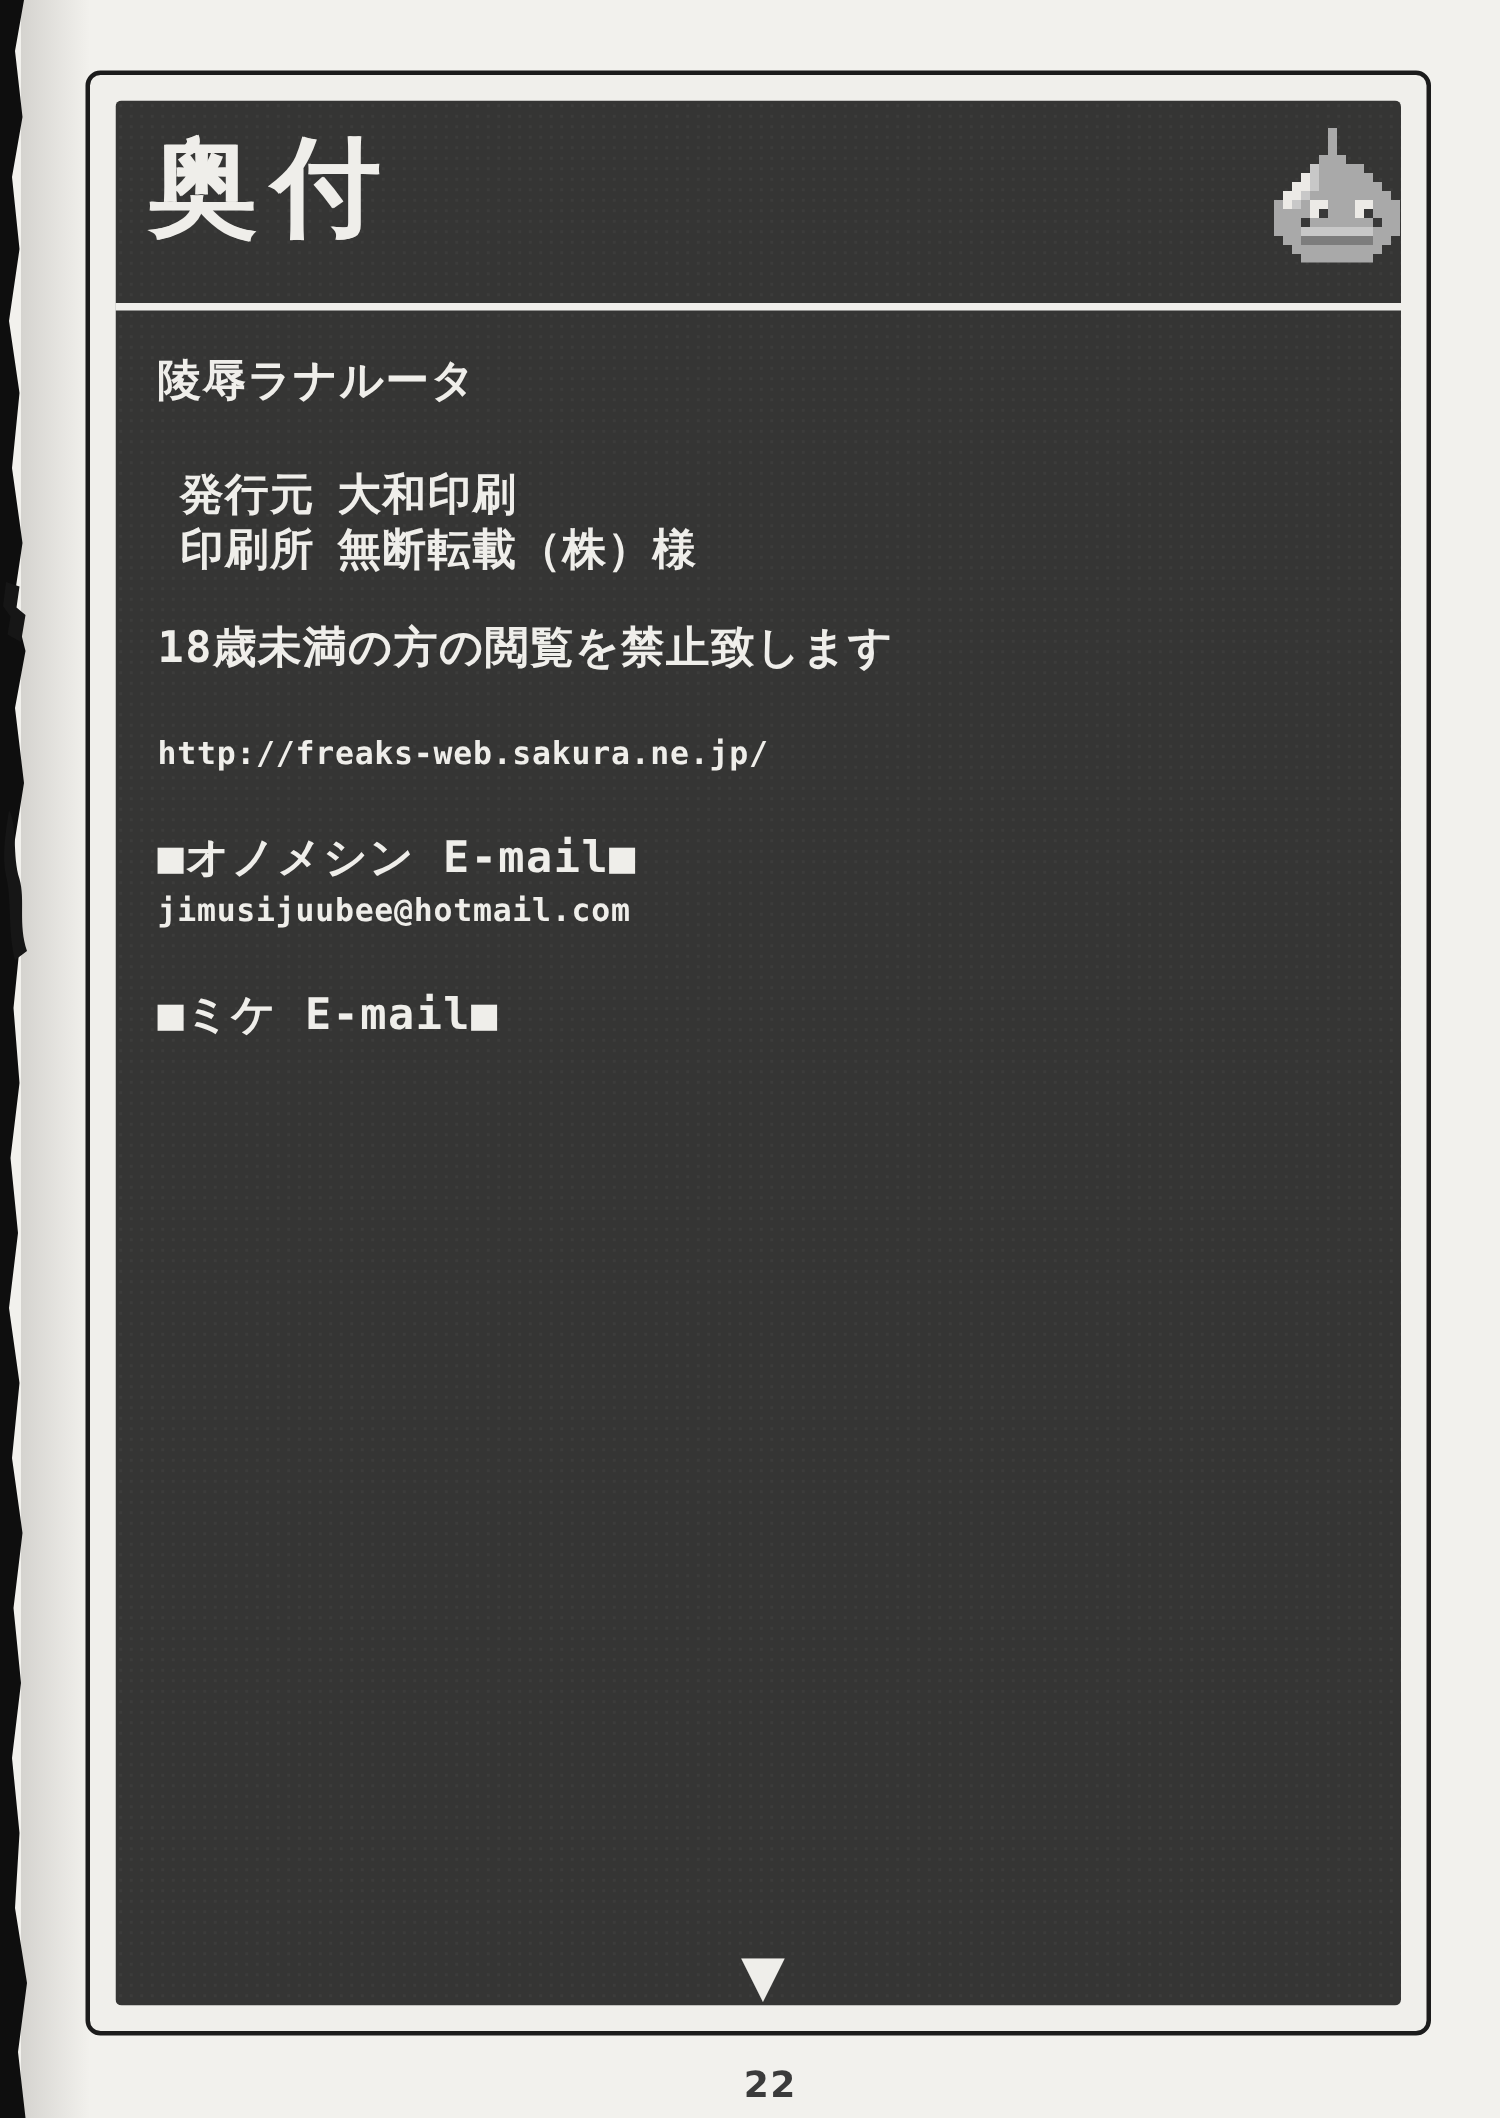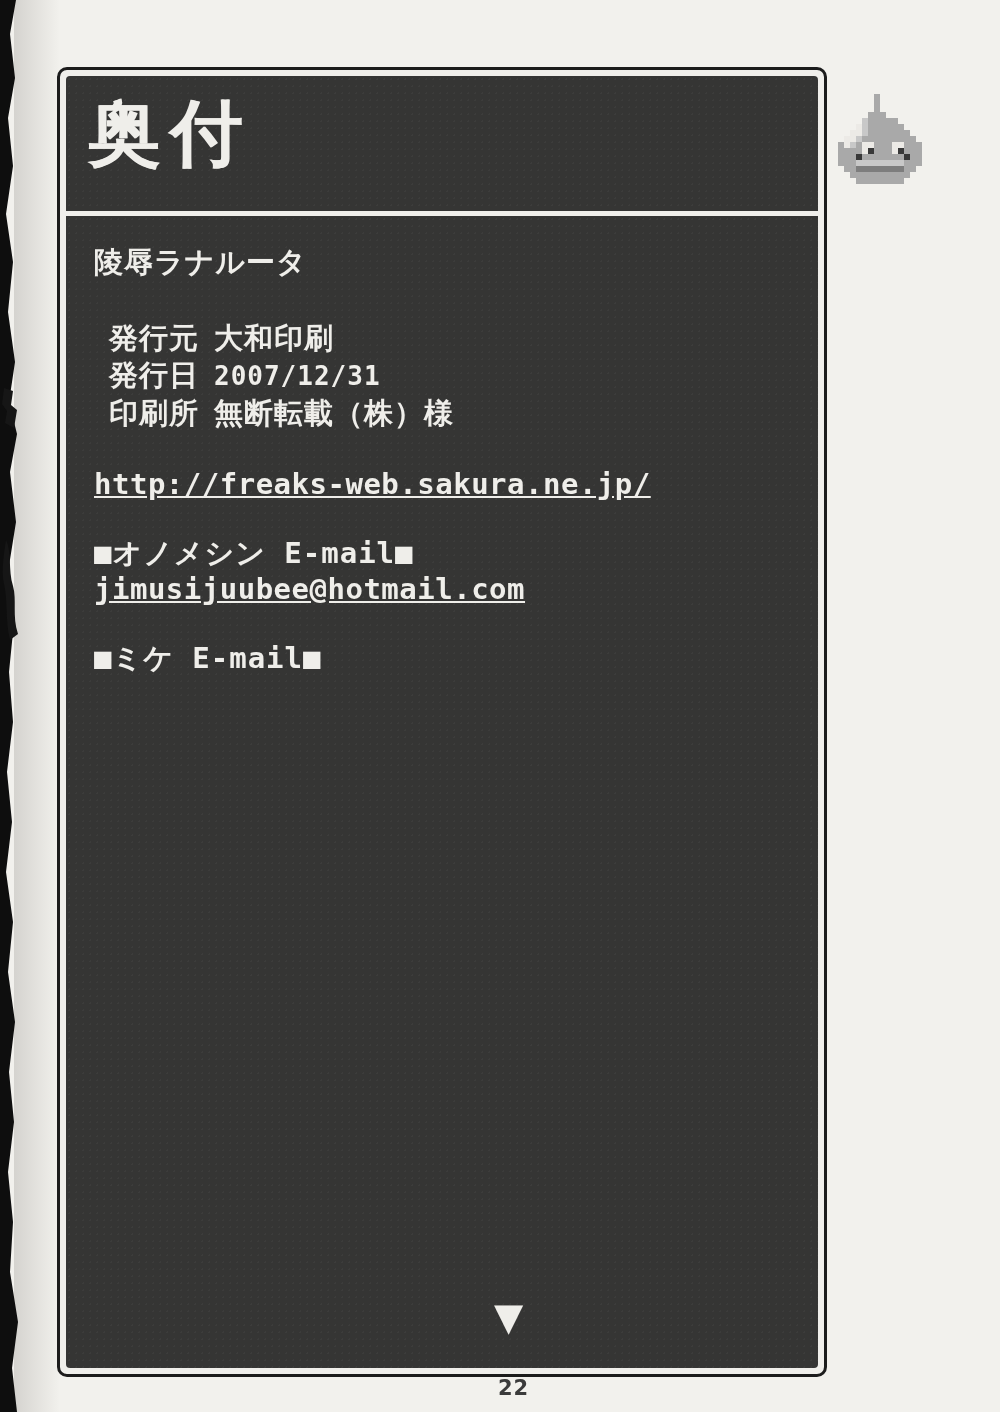--- a/index.html
+++ b/index.html
@@ -11,28 +11,27 @@
     overflow: hidden;
   }
   .torn-edge { position: absolute; left: 0; top: 0; z-index: 3; }
   .left-shade {
     position: absolute; left: 14px; top: 0; width: 46px; height: 100%;
     background: linear-gradient(to right, rgba(60,55,50,0.16), rgba(60,55,50,0));
     z-index: 1;
   }
   .panel {
     position: absolute; left: 57px; top: 47px;
-    width: 770px; height: 1310px;
+    width: 897px; height: 1310px;
     box-sizing: border-box;
     border: 3px solid var(--panel-border, #1c1c1c);
     border-radius: 10px;
-    padding: 6px;
+    padding: 17px;
     background: var(--paper-inner, #f5f4f0);
     z-index: 2;
-    margin-top: 20px;
   }
   .panel-fill {
     width: 100%; height: 100%;
     background: var(--panel-bg, #353534);
     background-image: radial-gradient(rgba(255,255,255,0.035) 1px, rgba(0,0,0,0) 1px);
     background-size: 7px 7px;
     border-radius: 4px;
     display: flex; flex-direction: column;
     box-sizing: border-box;
   }
@@ -56,33 +55,33 @@
   .work-title { margin-top: 30px; line-height: 32px; }
   .pub-block { margin-top: 42px; }
   .pub-row { line-height: 37px; white-space: nowrap; }
   .pub-label { display: inline-block; width: 120px; text-align: center; }
   .pub-value.latin { font-size: 26px; letter-spacing: 1px; }
   .notice-block { margin-top: 27px; }
   .notice-line { line-height: 38px; white-space: nowrap; }
   .contact { margin-top: 34px; }
   .contact + .contact { margin-top: 33px; }
   .contact-heading { line-height: 36px; }
-  .contact-value { font-size: 29px; line-height: 36px; letter-spacing: 0.5px; text-decoration: underline; }
+  .contact-value { font-size: 21px; line-height: 36px; letter-spacing: 0.5px; }
   .down-triangle {
     position: absolute; left: 494px; top: 1298px;
     font-size: 38px; line-height: 38px;
     color: var(--text, #efeeea);
     z-index: 4;
     font-family: "DejaVu Sans", sans-serif;
   }
   .page-number {
     position: absolute; left: 3px; right: 0; top: 1376px;
     text-align: center; text-indent: 24px;
     font-family: "DejaVu Sans", sans-serif;
-    font-weight: bold; font-size: 21px; letter-spacing: 1px;
+    font-weight: bold; font-size: 24px; letter-spacing: 1px;
     color: var(--page-number, #3b3b3b);
     z-index: 2;
   }
 </style>
 </head>
 <body style="--paper: #f2f1ed; --paper-inner: #f0efeb; --panel-bg: #353534; --panel-border: #1c1c1c; --text: #efeeea; --page-number: #3b3b3b; --torn-edge: #0e0e0e;">
 
 <svg class="torn-edge" width="30" height="1412" viewBox="0 0 30 1412">
   <polygon fill="#0e0e0e" points="0,0 16,0 10,34 15,78 8,118 13,166 6,214 13,262 8,312 15,362 9,402 17,434 10,472 16,522 8,572 14,622 9,672 13,722 7,772 12,822 6,872 13,922 8,972 15,1022 9,1072 14,1122 8,1172 13,1222 10,1272 18,1322 12,1368 17,1412 0,1412"></polygon>
   <path fill="#161616" d="M4,388 l9,3 -2,14 6,5 -3,18 -9,-5 2,-12 -5,-7 z"></path>
@@ -231,28 +230,26 @@
 
     <div class="panel-body">
 
       <div class="work-title jp">陵辱ラナルータ</div>
 
       <div class="pub-block">
         <div class="pub-row jp">
           <span class="pub-label">発行元</span><span class="pub-value">大和印刷</span>
         </div>
         <div class="pub-row jp">
-          <span class="pub-label">発行日</span><span class="pub-value latin">2007/12/31</span>
-        </div>
-        <div class="pub-row jp">
           <span class="pub-label">印刷所</span><span class="pub-value">無断転載（株）様</span>
         </div>
       </div>
 
       <div class="notice-block">
+        <div class="notice-line jp">18歳未満の方の閲覧を禁止致します</div>
       </div>
 
       <div class="contact">
         <div class="contact-value">http://freaks-web.sakura.ne.jp/</div>
       </div>
 
       <div class="contact">
         <div class="contact-heading jp">■オノメシン E-mail■</div>
         <div class="contact-value">jimusijuubee@hotmail.com</div>
       </div>

